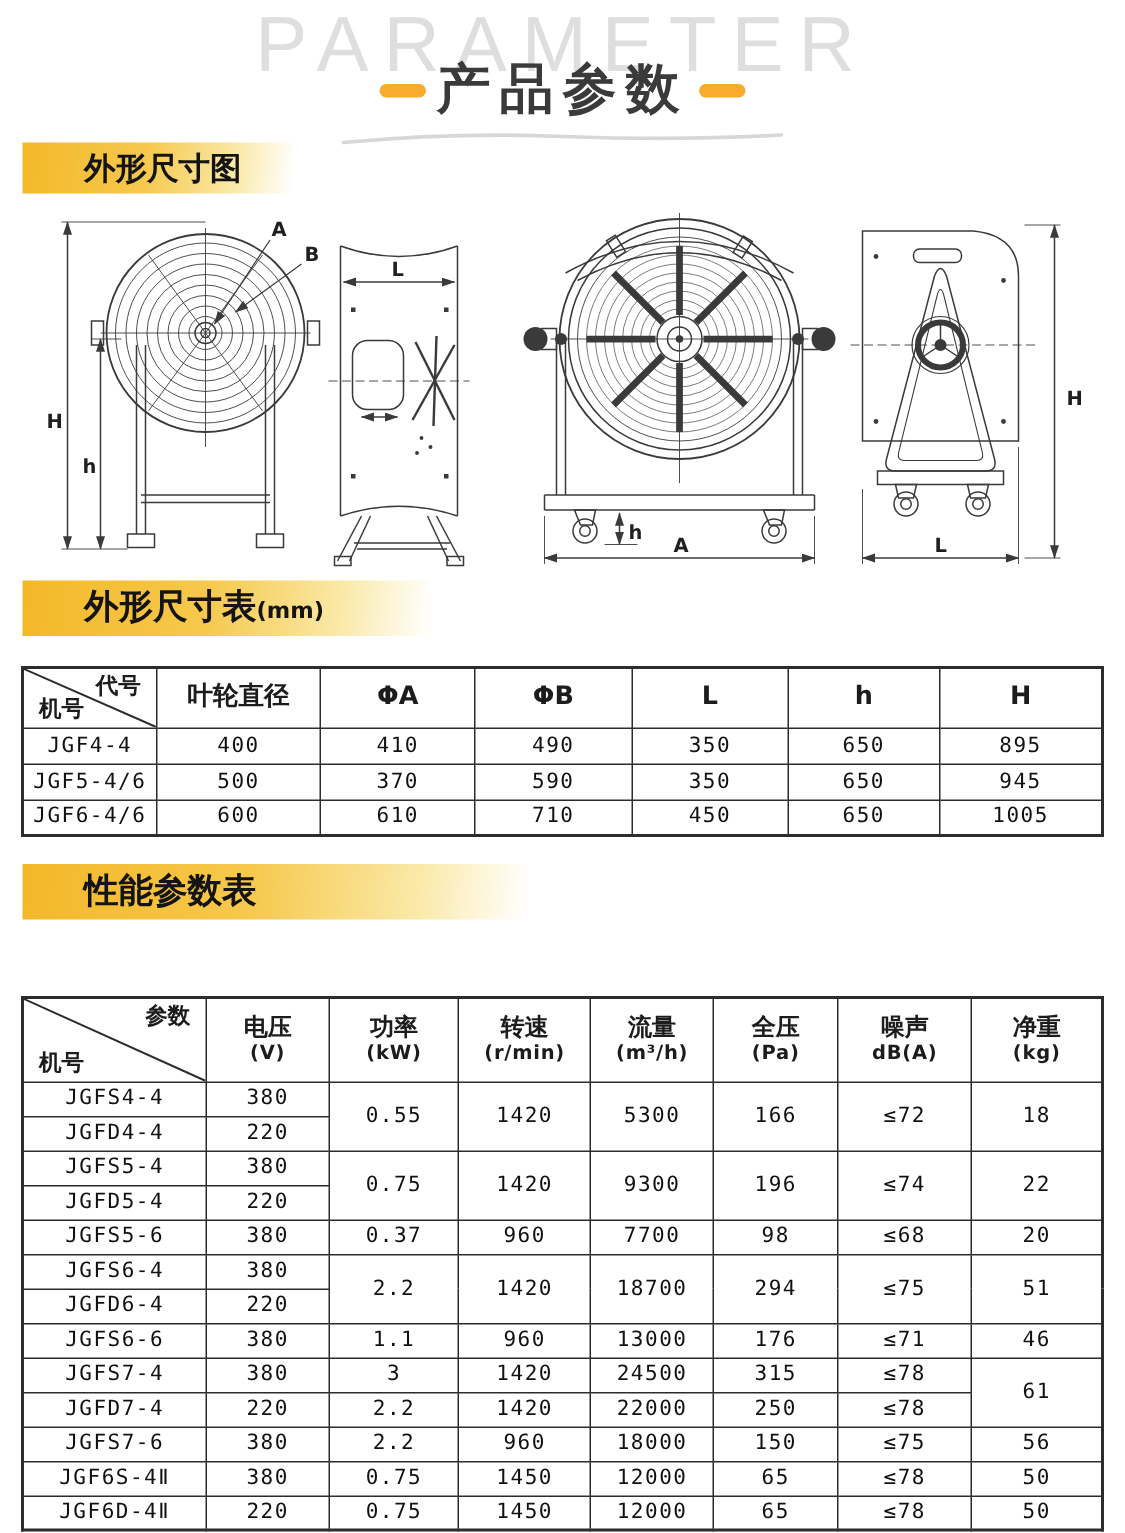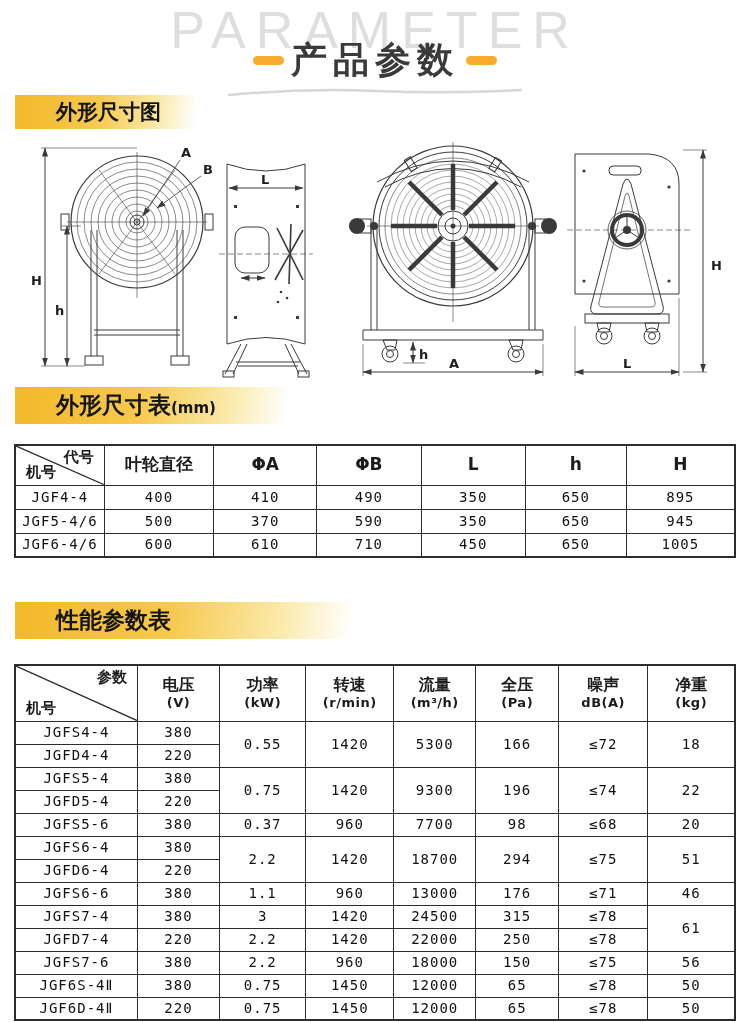--- a/index.html
+++ b/index.html
@@ -22,21 +22,21 @@
   .swoosh{position:absolute;top:86px;left:225px;}
   
   .sec-label{
     position:absolute;left:15px;font-weight:bold;color:#141414;line-height:1.25;
     padding:4px 10px 4px 9px;white-space:nowrap;
   }
   .grad{background:linear-gradient(97deg,#f3b829 0%,#f6c84c 45%,#fae9a8 78%,rgba(252,243,208,0) 100%);padding-left:41px;}
   #label-diagram{top:95px;font-size:21px;padding-right:34px;}
   #label-dim{top:387px;font-size:23px;padding-right:70px;}
   #label-dim .unit{font-size:15px;font-weight:bold;}
-  #label-perf{top:602px;font-size:23px;padding-right:180px;}
+  #label-perf{top:576px;font-size:23px;padding-right:180px;}
   
   .diagram-wrap{position:absolute;top:130px;left:15px;width:720px;height:250px;}
   .diagram-wrap svg{display:block;}
   .dimtext{font-size:13px;font-weight:bold;fill:#1f1f1f;font-family:"DejaVu Sans",sans-serif;}
   
   .spec-table{
     position:absolute;left:14px;width:722px;border-collapse:collapse;table-layout:fixed;
     border:2px solid #2c2c2c;
     margin-top:16px;
   }

